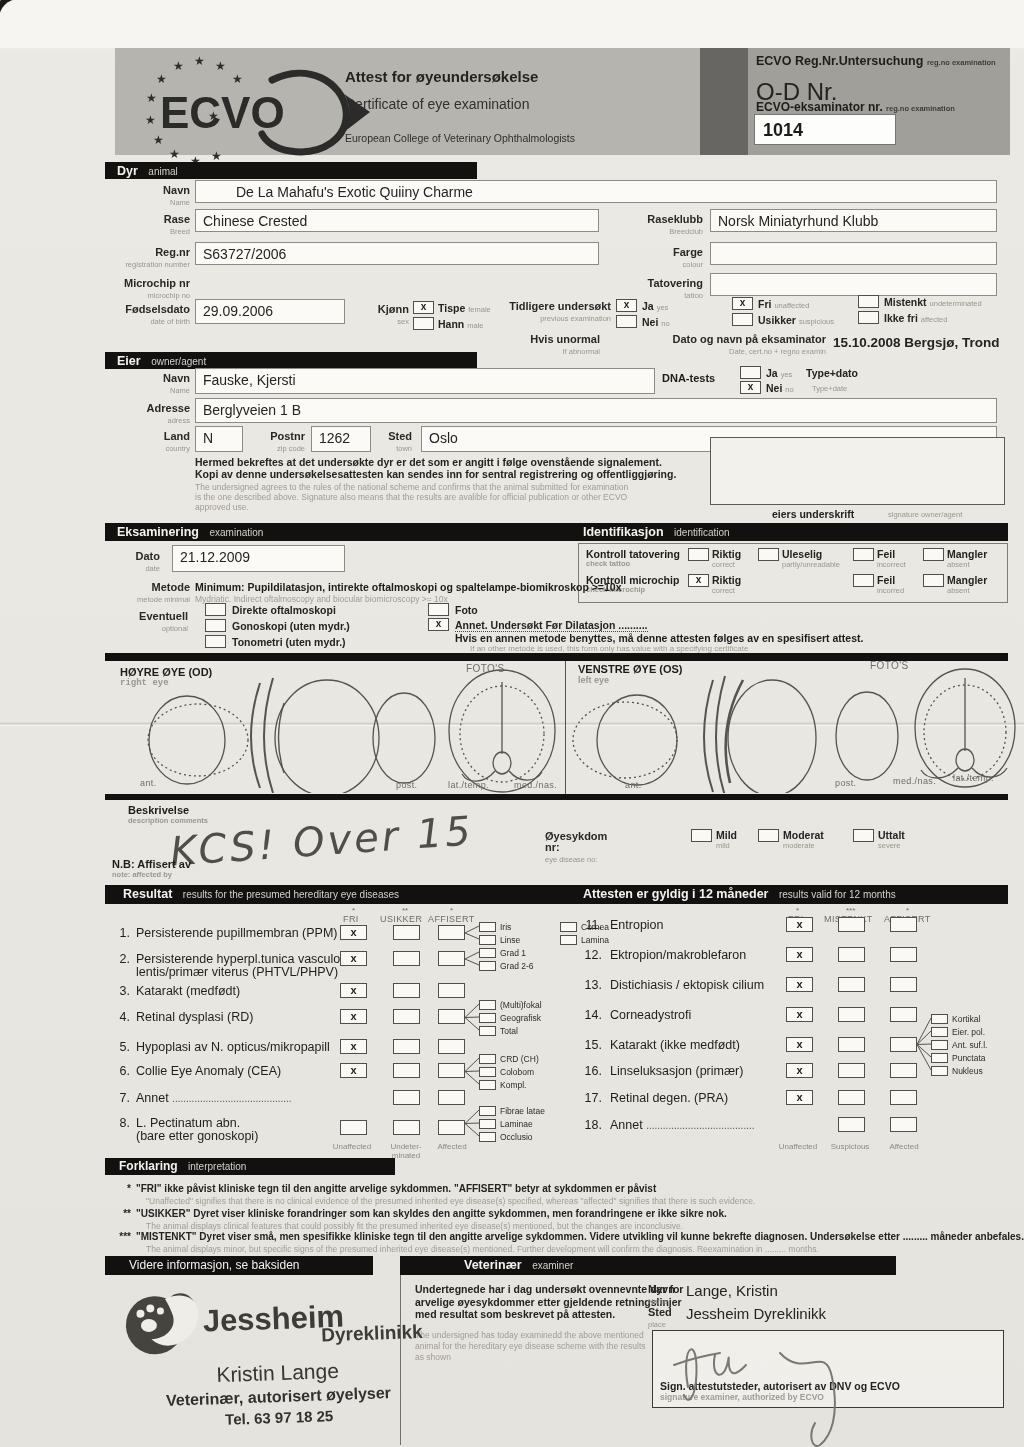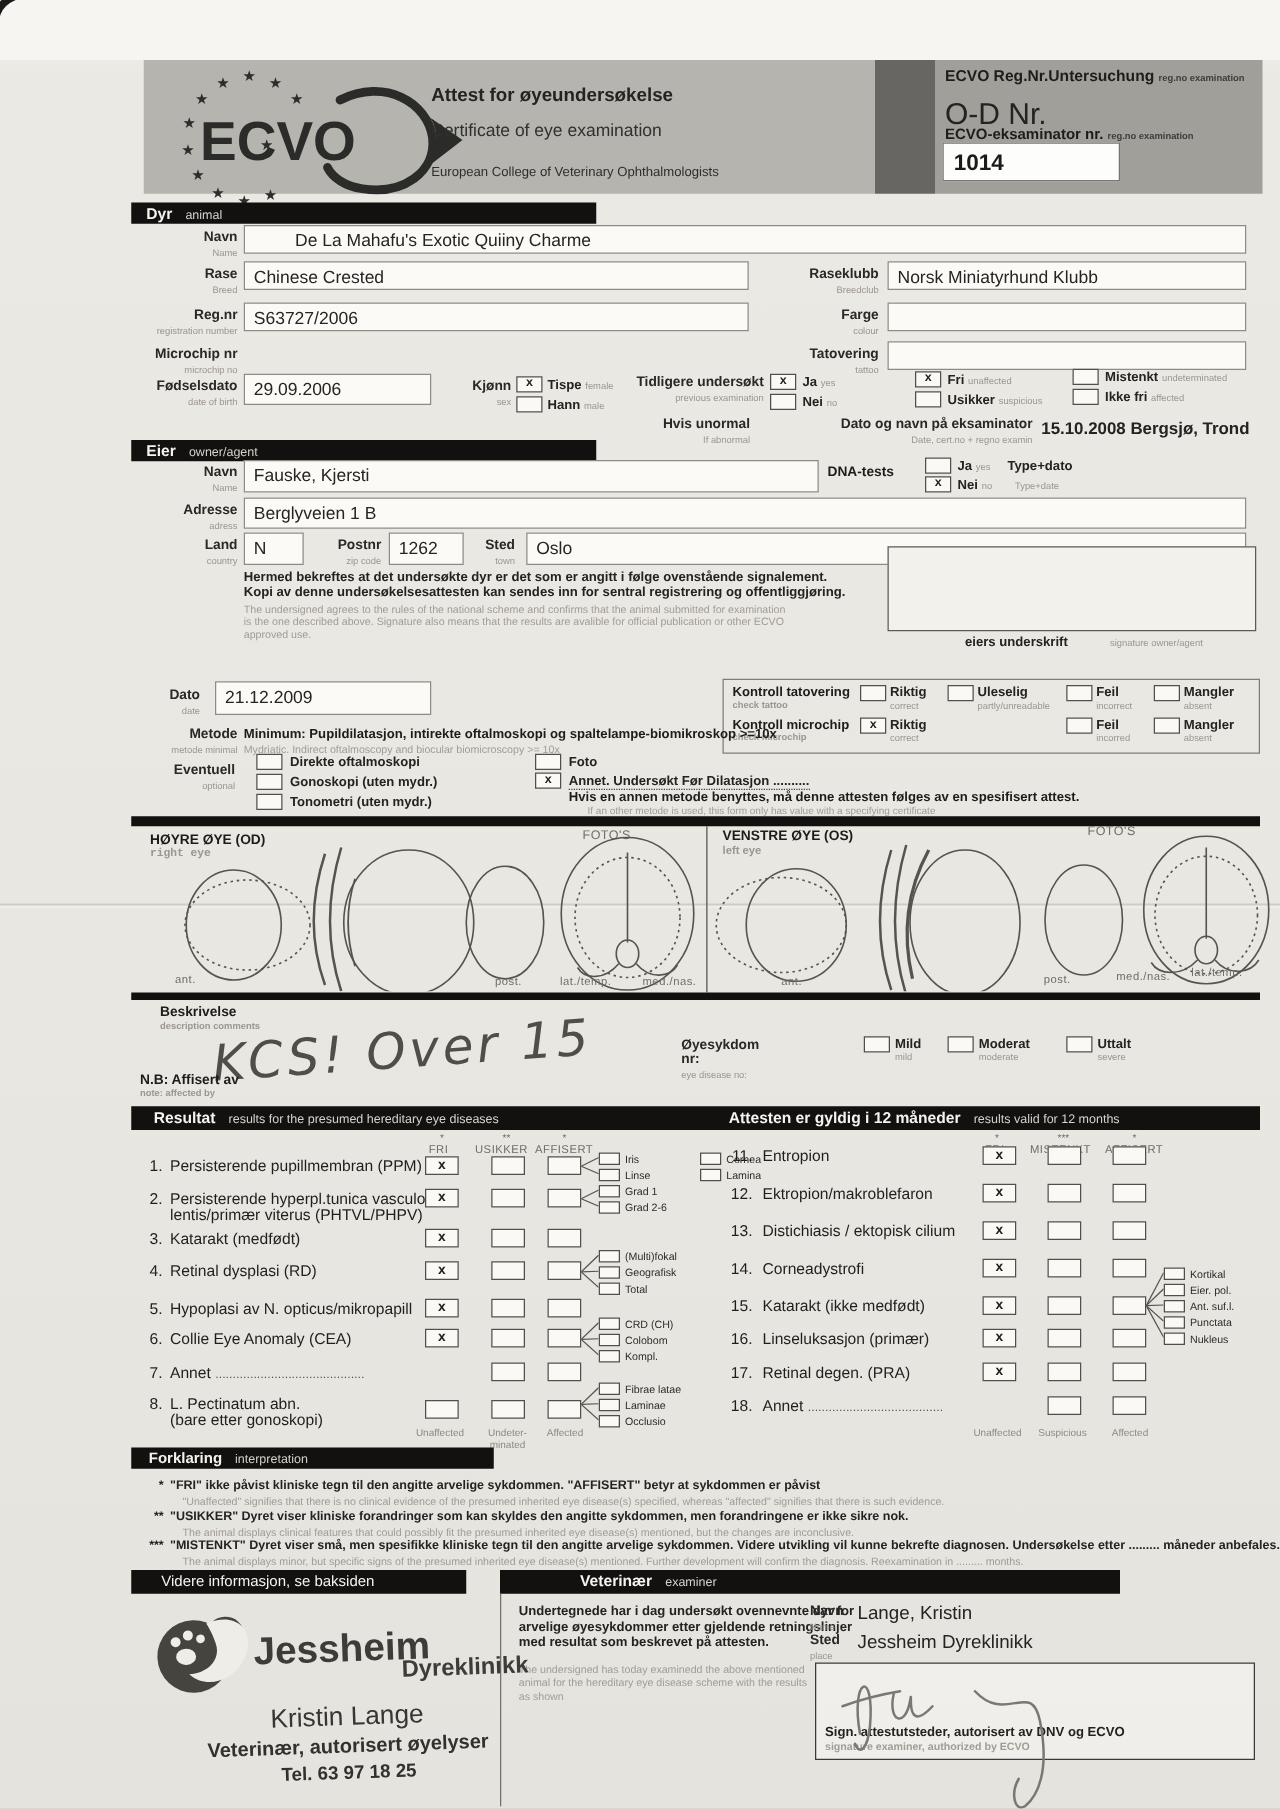--- a/index.html
+++ b/index.html
@@ -252,20 +252,28 @@
       <div>is the one described above. Signature also means that the results are avalible for official publication or other ECVO</div>
       <div>approved use.</div>
   </div>
 
   <div class="abs" style="left:710px;top:437px;width:295px;height:68px;background:#f2f1ec;border:1.5px solid #5c5a55;box-sizing:border-box;"></div>
   <span class="abs pair" style="left:772px;top:508px;">
     <span>eiers underskrift</span>
   </span>
   <span class="abs small" style="left:888px;top:510px;">signature owner/agent</span>
 
+  <div class="abs bar" style="left:105px;top:523px;width:903px;height:18px;padding-left:12px;">
+    <span>Eksaminering</span>
+    <span class="en">examination</span>
+    <span class="abs" style="left:478px;top:0;">
+      <span>Identifikasjon</span>
+      <span class="en">identification</span>
+    </span>
+  </div>
 
   <div class="abs flabel" style="left:100px;top:551px;width:60px;">
     <span>Dato</span><span class="en">date</span>
   </div>
   <div class="abs inbox" style="left:172px;top:545px;width:173px;height:27px;">
     <span>21.12.2009</span>
   </div>
 
   <div class="abs idbox" style="left:578px;top:543px;width:428px;height:58px;"></div>
   <div class="abs" style="left:586px;top:549px;font-size:10.5px;font-weight:bold;line-height:10px;">

